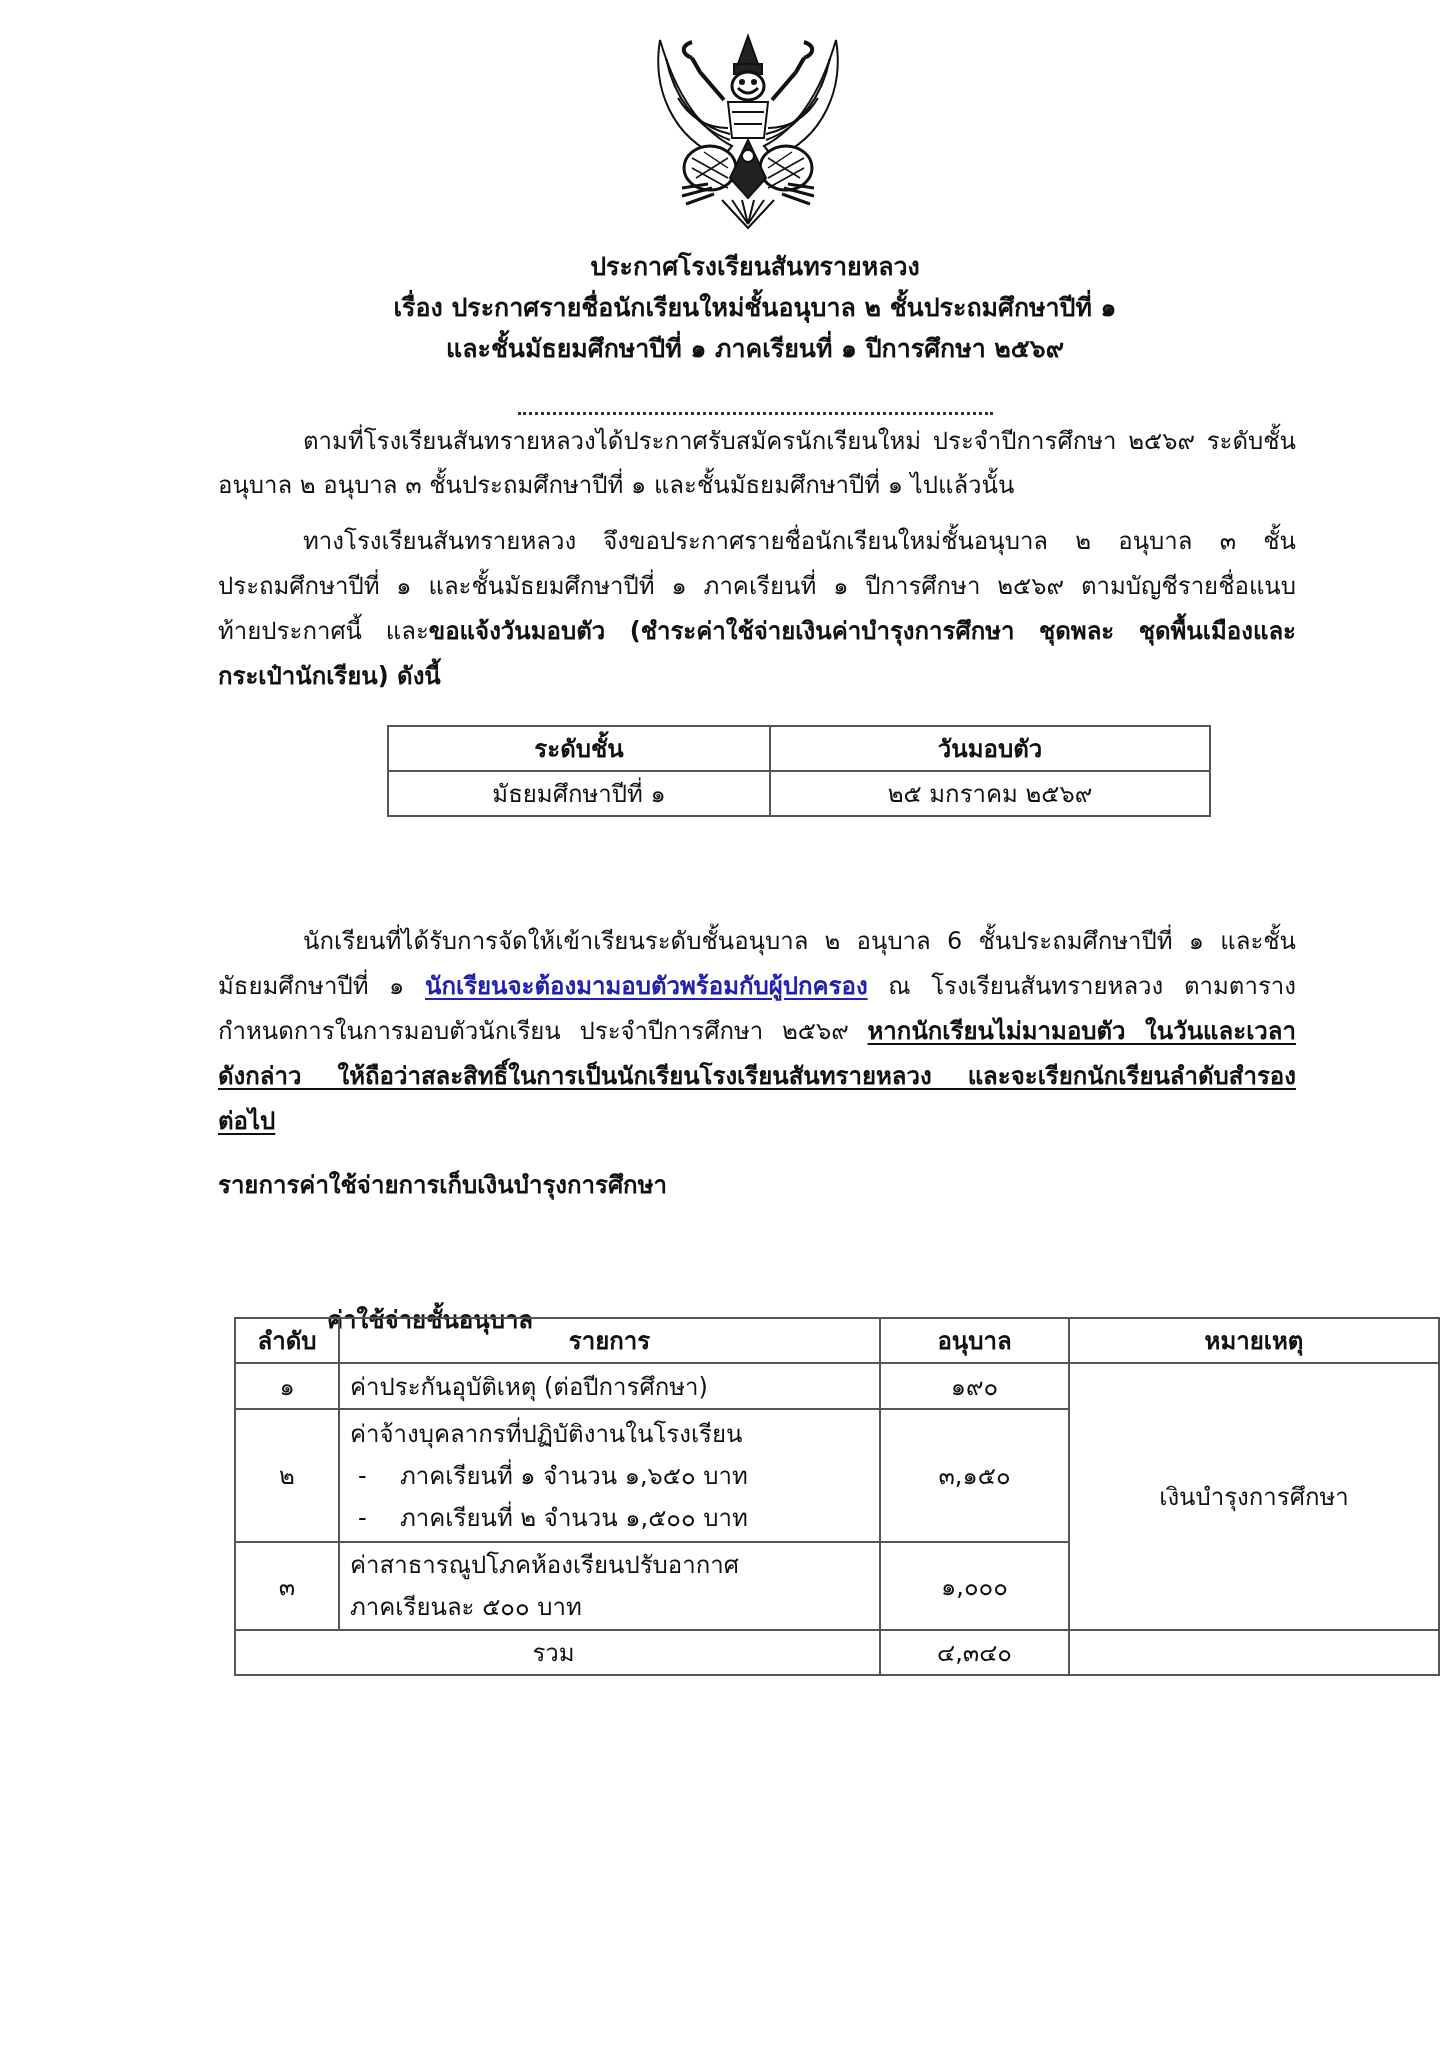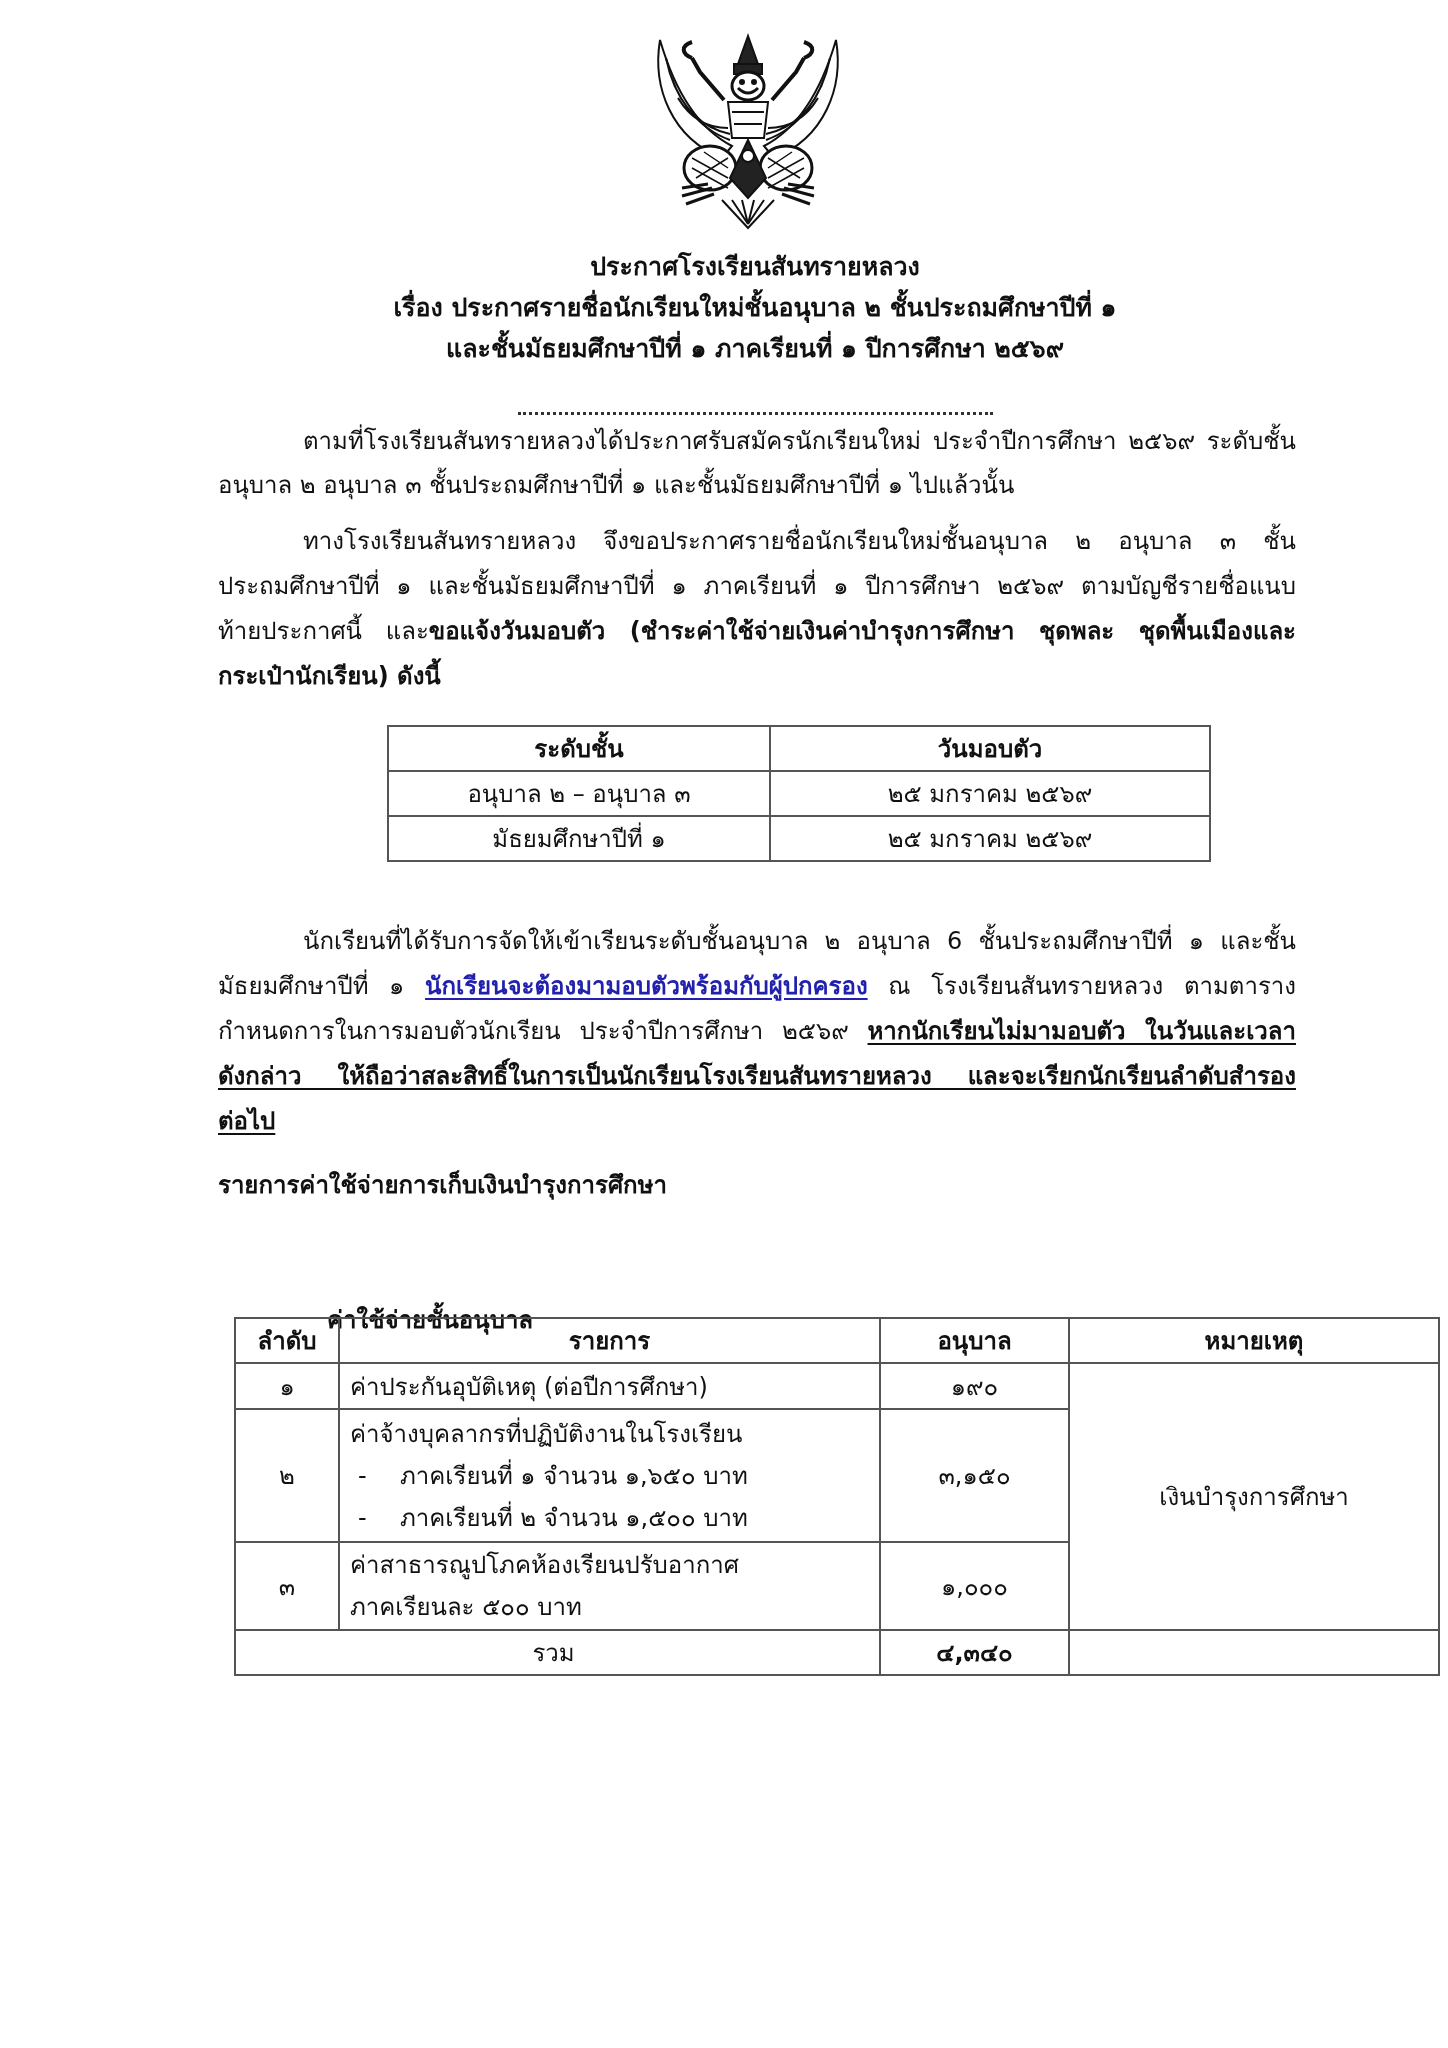--- a/index.html
+++ b/index.html
@@ -98,24 +98,20 @@
 
 <table id="schedule-table">
   <thead>
     <tr>
       <th class="c1">ระดับชั้น</th>
       <th>วันมอบตัว</th>
     </tr>
   </thead>
   <tbody>
     <tr>
-      <td>อนุบาล ๒ – อนุบาล ๓</td>
-      <td>๒๕  มกราคม  ๒๕๖๙</td>
-    </tr>
-    <tr>
       <td>มัธยมศึกษาปีที่ ๑</td>
       <td>๒๕  มกราคม  ๒๕๖๙</td>
     </tr>
   </tbody>
 </table>
 
 <div class="line indent" style="top:924px;">นักเรียนที่ได้รับการจัดให้เข้าเรียนระดับชั้นอนุบาล ๒ อนุบาล 6 ชั้นประถมศึกษาปีที่ ๑ และชั้น</div>
 <div class="line" style="top:969px;"><span>มัธยมศึกษาปีที่  ๑  </span><span class="b u link">นักเรียนจะต้องมามอบตัวพร้อมกับผู้ปกครอง</span><span> ณ โรงเรียนสันทรายหลวง ตามตาราง</span></div>
 <div class="line" style="top:1014px;"><span>กำหนดการในการมอบตัวนักเรียน ประจำปีการศึกษา ๒๕๖๙ </span><span class="b u">หากนักเรียนไม่มามอบตัว ในวันและเวลา</span></div>
 <div class="line b u" style="top:1059px;">ดังกล่าว ให้ถือว่าสละสิทธิ์ในการเป็นนักเรียนโรงเรียนสันทรายหลวง และจะเรียกนักเรียนลำดับสำรอง</div>
@@ -152,17 +148,17 @@
     <tr style="height:88px;">
       <td class="col-no">๓</td>
       <td class="col-item">
         <div class="item-line">ค่าสาธารณูปโภคห้องเรียนปรับอากาศ</div>
         <div class="item-line">ภาคเรียนละ ๕๐๐ บาท</div>
       </td>
       <td class="col-amt">๑,๐๐๐</td>
     </tr>
     <tr style="height:45px;">
       <td colspan="2" style="text-align:center; padding-right:8px; font-weight:normal;">รวม</td>
-      <td class="col-amt" style="font-weight:bold;">๔,๓๔๐</td>
+      <td class="col-amt" style="font-weight:normal;">๔,๓๔๐</td>
       <td></td>
     </tr>
   </tbody>
 </table>
 
 </body></html>

